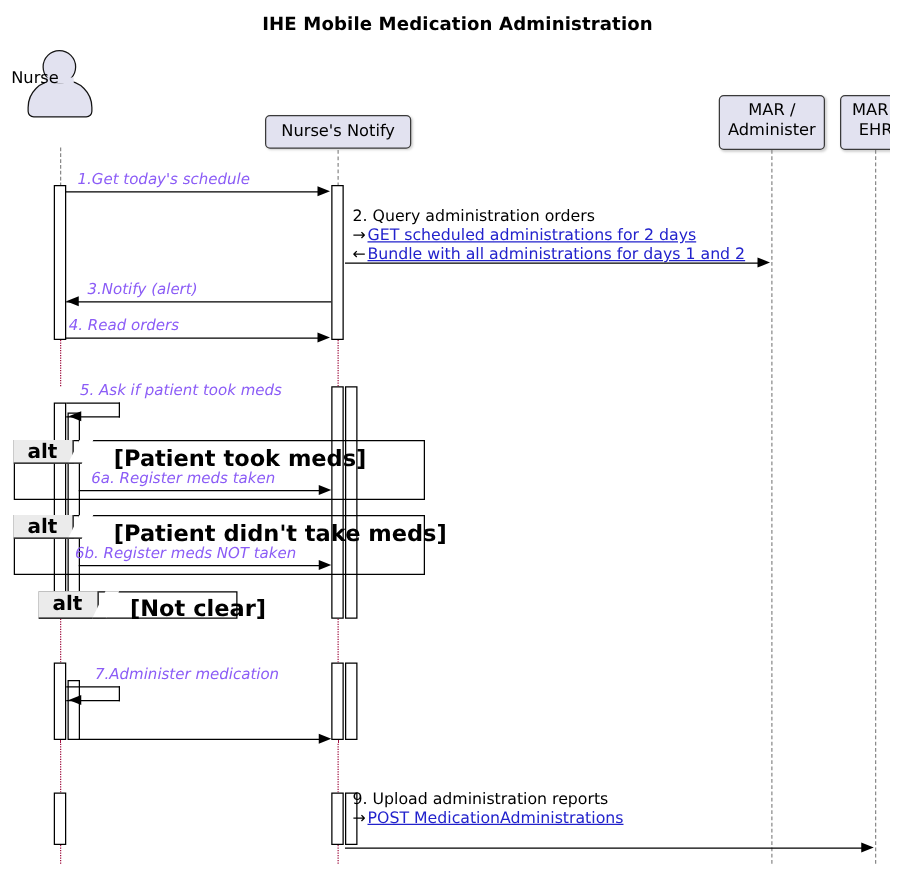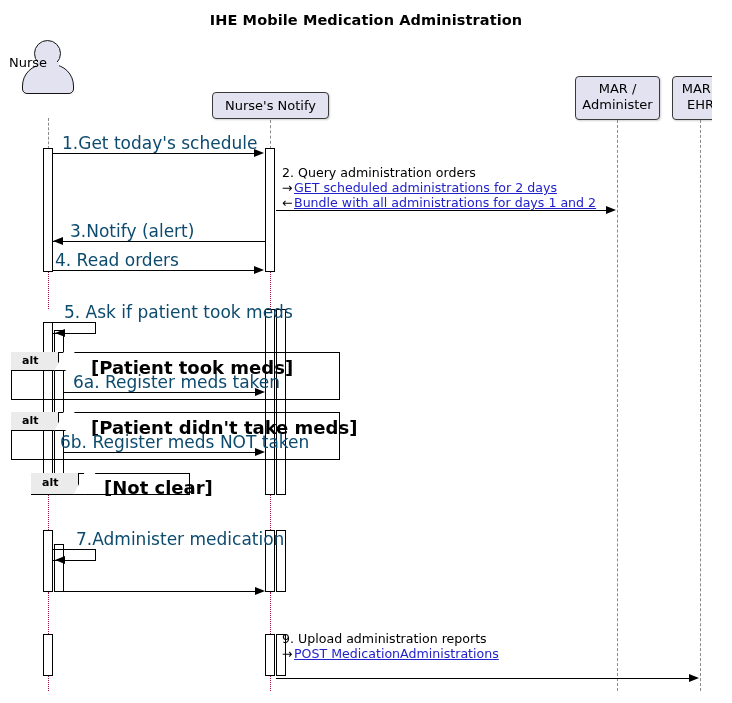--- a/index.html
+++ b/index.html
@@ -151,24 +151,25 @@
     border-bottom: 4.5px solid transparent;
     border-left: 10px solid #000000;
   }
   .arrowhead-left {
     border-top: 4.5px solid transparent;
     border-bottom: 4.5px solid transparent;
     border-right: 10px solid #000000;
   }
   .msg-label {
     position: absolute;
-    font-size: 17px;
-    color: #0c4a6e;
+    font-size: 12px;
+    color: #8b5cf6;
     white-space: nowrap;
     line-height: 14px;
+    font-style: italic;
   }
 
   
   .self-loop {
     position: absolute;
     box-sizing: border-box;
     border-top: 1.3px solid #000;
     border-right: 1.3px solid #000;
     border-bottom: 1.3px solid #000;
   }
@@ -205,21 +206,21 @@
   }
   .frag-tab {
     position: absolute;
     height: 19px;
     box-sizing: border-box;
     background: #EBEBEB;
     border-right: 1.6px solid #000000;
     border-bottom: 1.6px solid #000000;
     color: #000;
     font-weight: bold;
-    font-size: 11px;
+    font-size: 16px;
     line-height: 17px;
     padding-left: 11px;
   }
   .frag-tab-notch {
     position: absolute;
     width: 11px;
     height: 19px;
     background: #FFFFFF;
     border-bottom: 1.6px solid #000;
     box-sizing: border-box;

